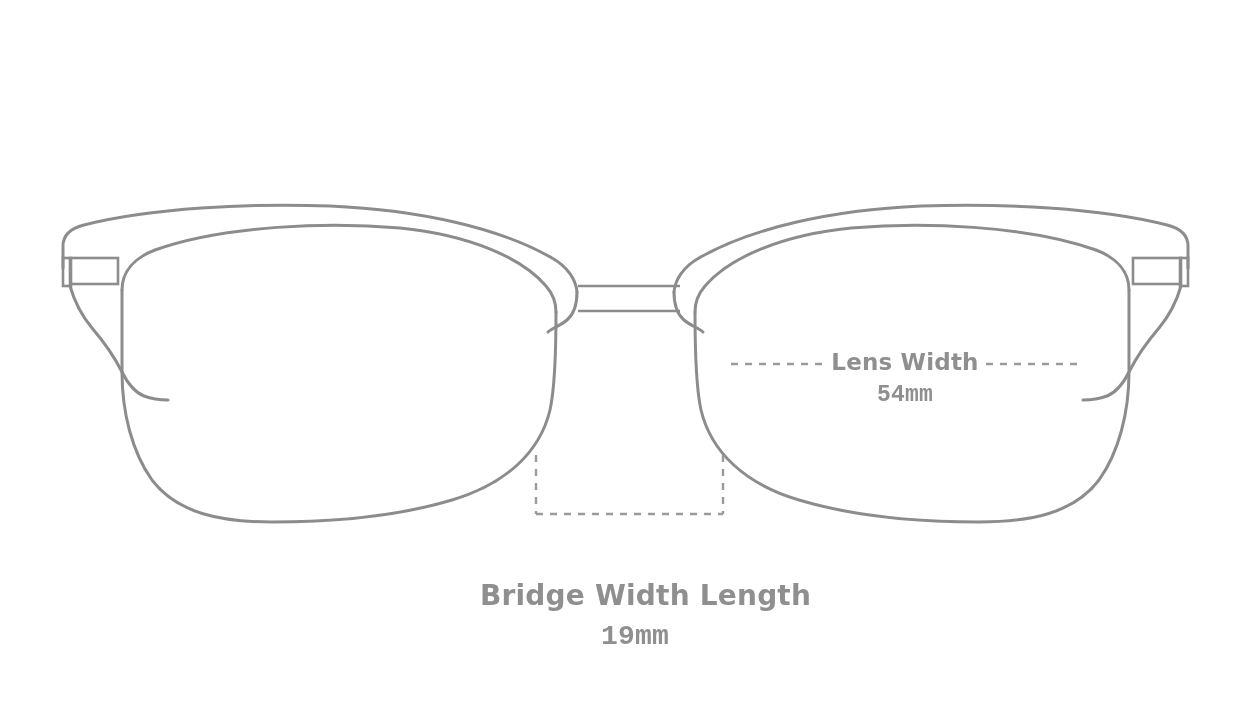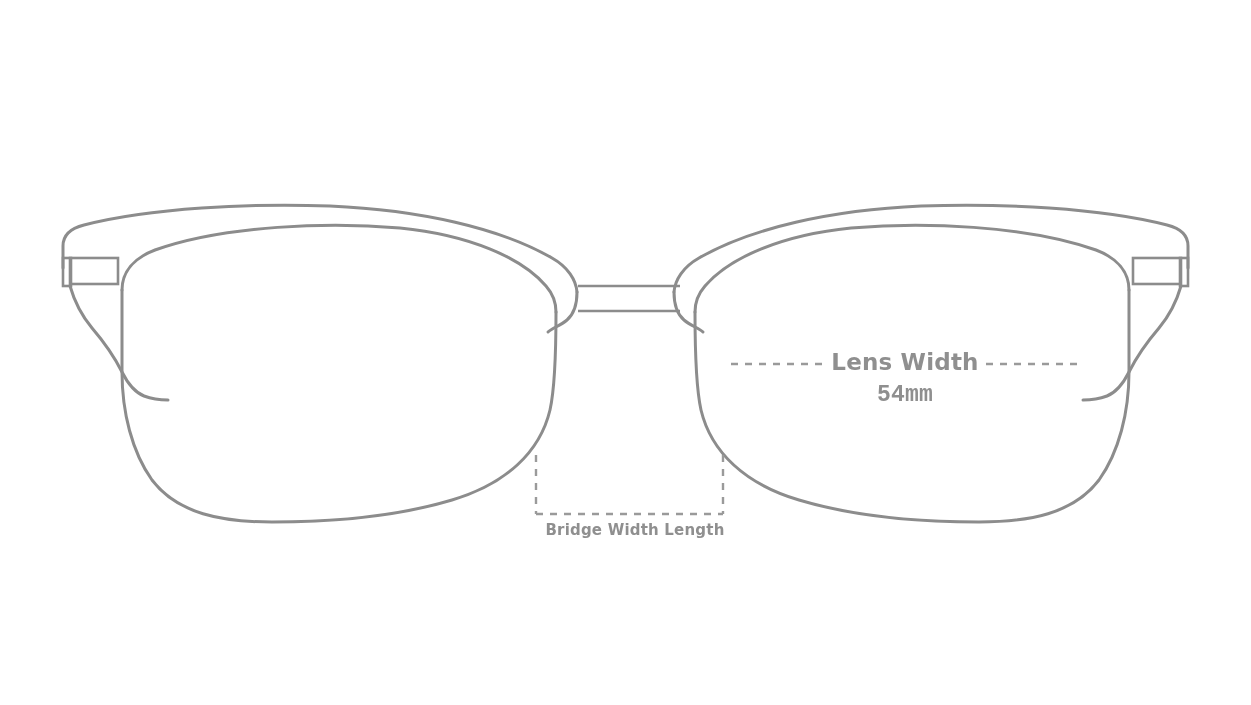--- a/index.html
+++ b/index.html
@@ -63,23 +63,23 @@
     user-select: none;
   }
   #lens-width-label {
     left: 760px;
     top: 346px;
     width: 290px;
     font-size: 23px;
   }
   #bridge-width-label {
     left: 480px;
-    top: 520px;
+    top: 576px;
     width: 310px;
-    font-size: 15px;
+    font-size: 28px;
   }
   .label-line-1 { display: block; }
   .label-line-2 { display: block; font-family: Liberation Mono, monospace; }
 </style>
 </head>
 <body>
 
 <div id="diagram-stage">
 
   <svg class="frame-svg" viewBox="0 0 1251 705" xmlns="http://www.w3.org/2000/svg">
@@ -165,15 +165,16 @@
 
   </svg>
 
   <div class="measure-label" id="lens-width-label">
     <span class="label-line-1">Lens Width</span>
     <span class="label-line-2">54mm</span>
   </div>
 
   <div class="measure-label" id="bridge-width-label">
     <span class="label-line-1">Bridge Width Length</span>
+    <span class="label-line-2">19mm</span>
   </div>
 
 </div>
 
 </body></html>

